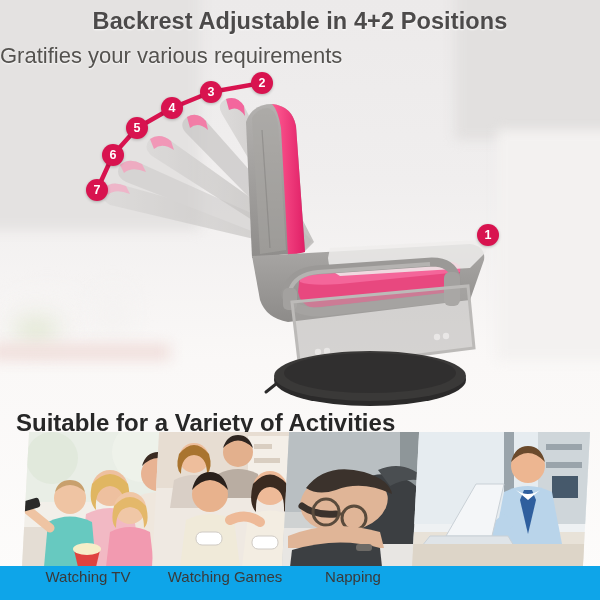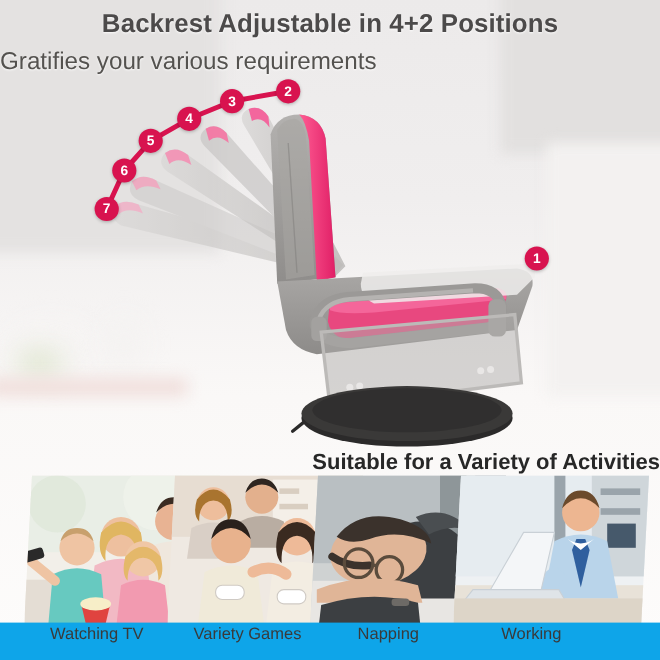--- a/index.html
+++ b/index.html
@@ -21,22 +21,22 @@
     position:absolute;left:0;right:0;top:8px;text-align:center;
     font-size:23.5px;font-weight:bold;color:#4c4a4a;letter-spacing:.1px;
     text-shadow:0 1px 2px rgba(255,255,255,.9);
   }
   .subtitle{
     position:absolute;left:0;right:0;top:43px;text-align:left;
     font-size:22px;font-weight:normal;color:#54524f;
     text-shadow:0 1px 2px rgba(255,255,255,.9);
   }
   .midtitle{
-    position:absolute;left:16px;right:0;top:409px;text-align:right;
-    font-size:20px;font-weight:bold;color:#272727;
+    position:absolute;left:16px;right:0;top:409px;text-align:left;
+    font-size:24px;font-weight:bold;color:#272727;
   }
 
   
   #chair{position:absolute;left:0;top:0;width:600px;height:430px;}
 
   
   .marker{
     position:absolute;width:22px;height:22px;border-radius:50%;
     background:#d8134f;color:#fff;font-size:12.5px;font-weight:bold;
     display:flex;align-items:center;justify-content:center;
@@ -289,18 +289,17 @@
 
         <path d="M34 104 L64 52 L92 52 L80 104 Z" fill="#f4f6f8" stroke="#c9d0d6"></path>
         <path d="M18 104 h78 l6 10 h-92z" fill="#dfe4e8" stroke="#c9d0d6"></path>
         <rect x="0" y="112" width="178" height="23" fill="#ddd5c8"></rect>
       </svg>
     </div>
   </div>
 
   <div class="captions">
     <div class="cap c1">Watching TV</div>
-    <div class="cap c2">Variety Games</div>
+    <div class="cap c2">Watching Games</div>
     <div class="cap c3">Napping</div>
-    <div class="cap c4">Working</div>
   </div>
 
 </div>
 
 </body></html>

